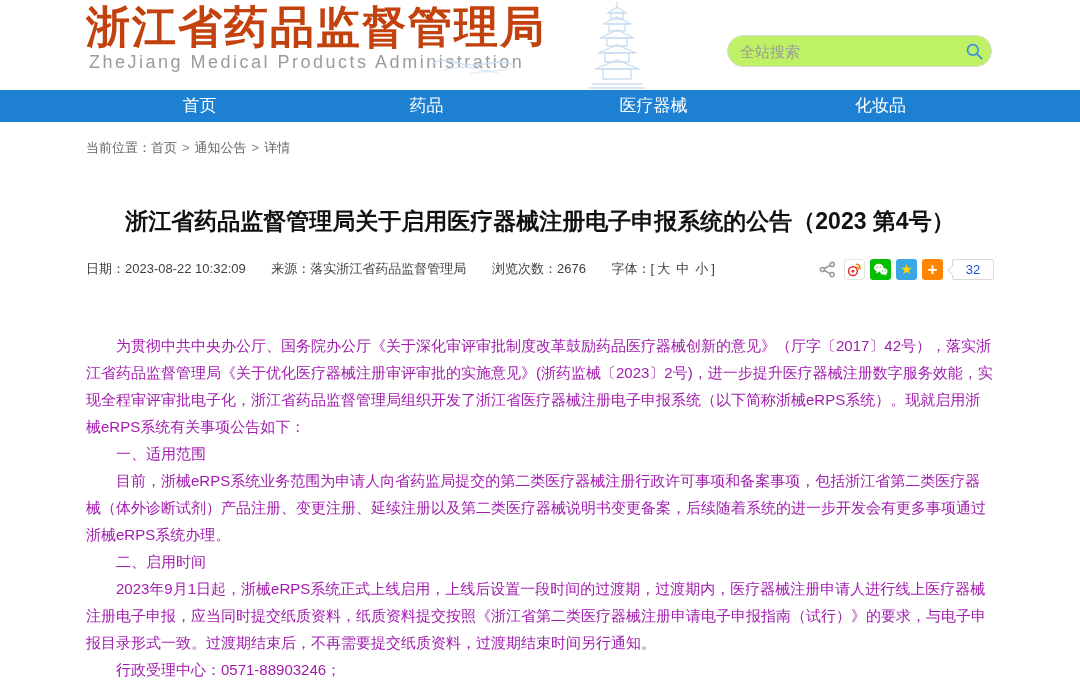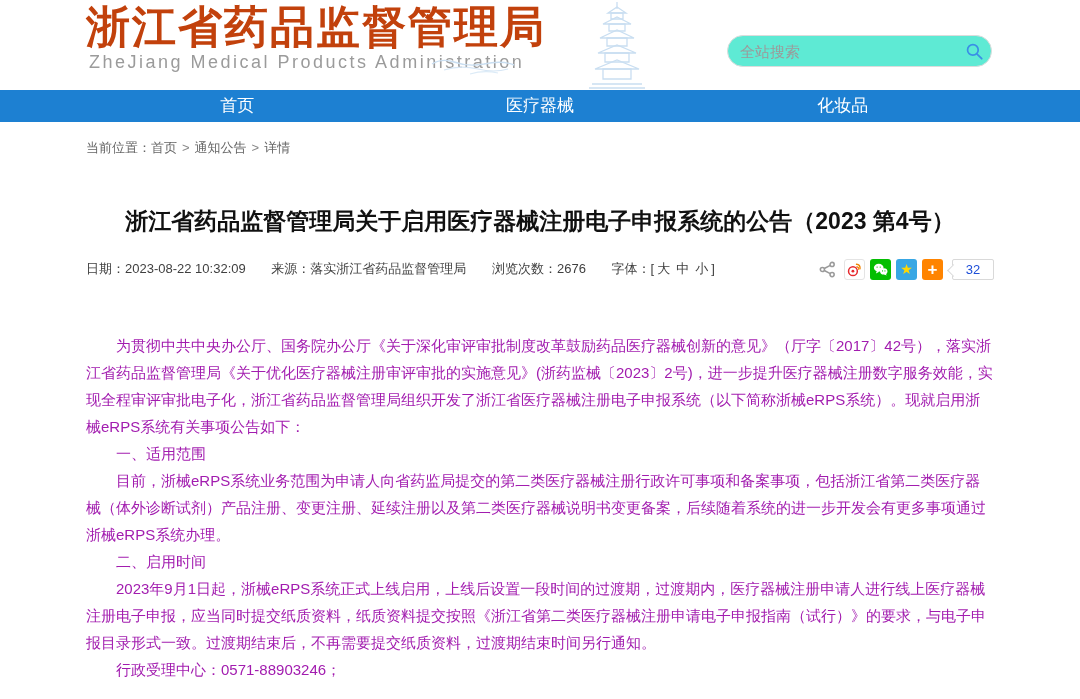--- a/index.html
+++ b/index.html
@@ -22,21 +22,21 @@
   .logo-en {
     font-size: 18px; color: #9b9b9b; letter-spacing: 2.5px;
     margin-top: 2px; padding-left: 3px; white-space: nowrap;
   }
   .decor-wave { position: absolute; left: 344px; top: 56px; }
   .decor-pagoda { position: absolute; left: 502px; top: 0; }
   .search-box {
     position: absolute; right: 2px; top: 35px;
     width: 265px; height: 32px;
     border: 1px solid #dcdcdc; border-radius: 16px;
-    display: flex; align-items: center; background: #5eead4;
+    display: flex; align-items: center; background: #bef264;
   }
   .search-box input {
     flex: 1; border: none; outline: none; background: transparent;
     font-size: 15px; color: #555; padding: 0 0 0 12px;
     font-family: "Liberation Sans", sans-serif;
   }
   .search-box input::placeholder { color: #9b9b9b; }
   .search-btn { width: 34px; height: 30px; display: flex; align-items: center; justify-content: center; cursor: pointer; background: none; border: none; padding: 0; }
 
   
@@ -139,20 +139,21 @@
           <line x1="12.7" y1="12.7" x2="17.6" y2="17.6" stroke="#3a8ee6" stroke-width="1.8" stroke-linecap="round"></line>
         </svg>
       </button>
     </div>
   </div>
 </div>
 
 <div class="nav">
   <div class="container nav-inner">
     <div class="nav-item">首页</div>
+    <div class="nav-item">药品</div>
     <div class="nav-item">医疗器械</div>
     <div class="nav-item">化妆品</div>
   </div>
 </div>
 
 <div class="container">
   <div class="breadcrumb">
     <span>当前位置：</span><a>首页</a><span class="crumb-sep">&gt;</span><a>通知公告</a><span class="crumb-sep">&gt;</span><a>详情</a>
   </div>
 

